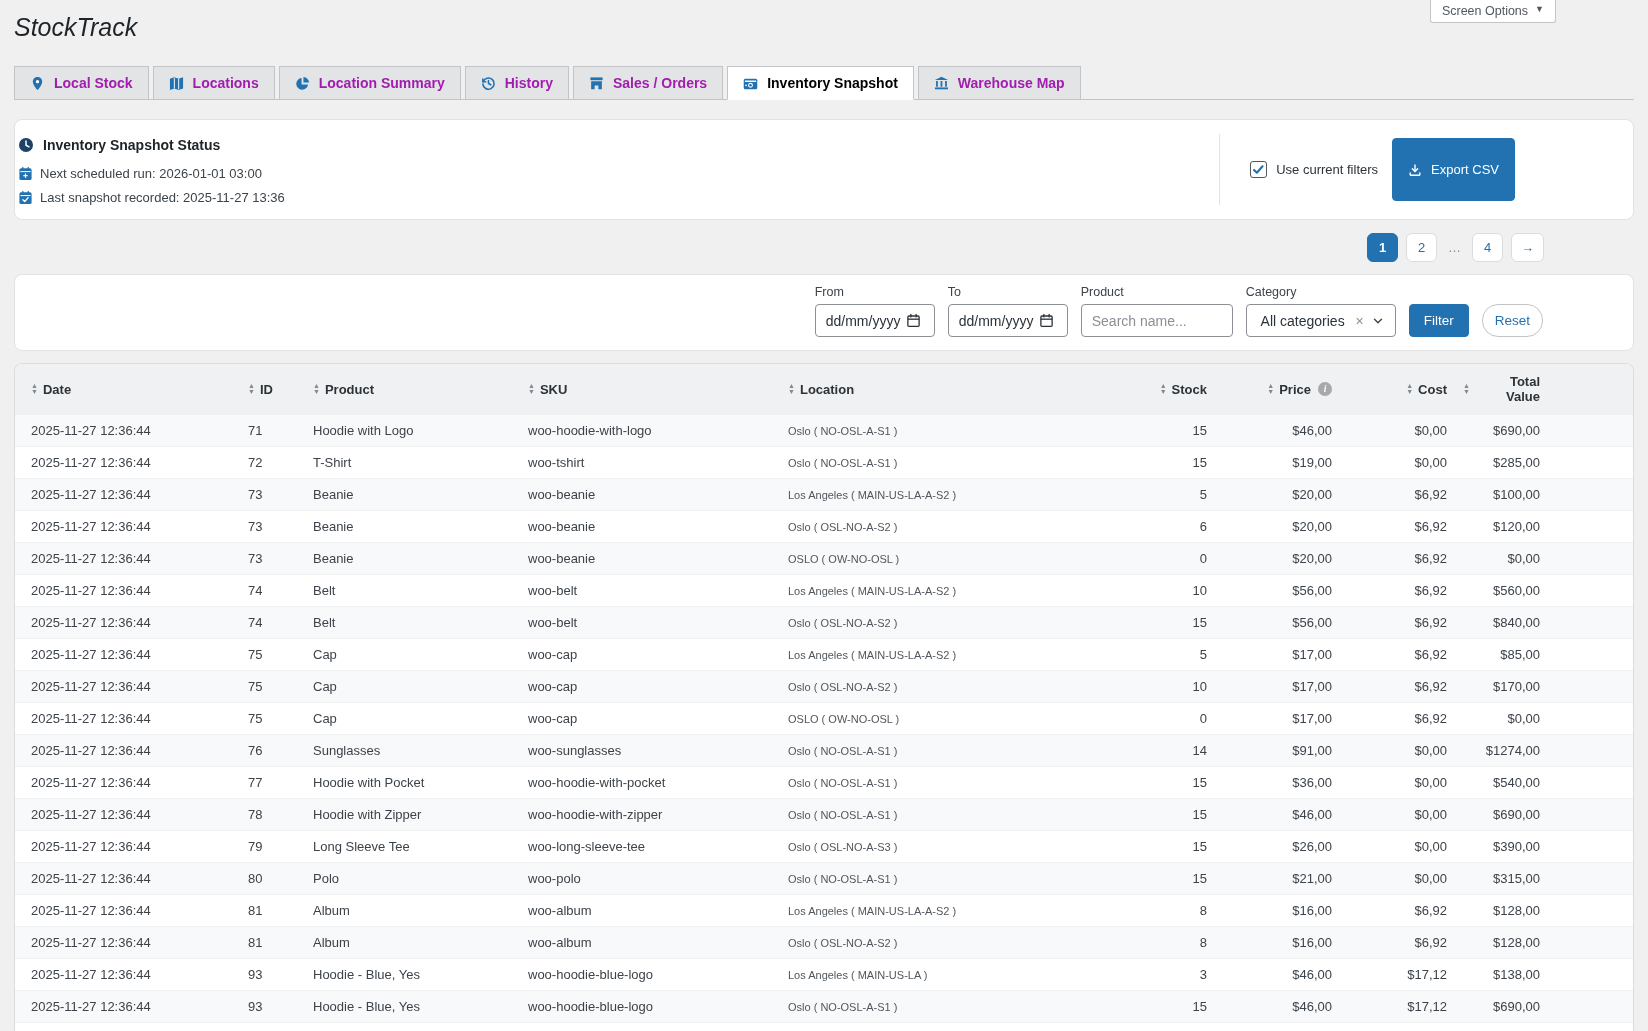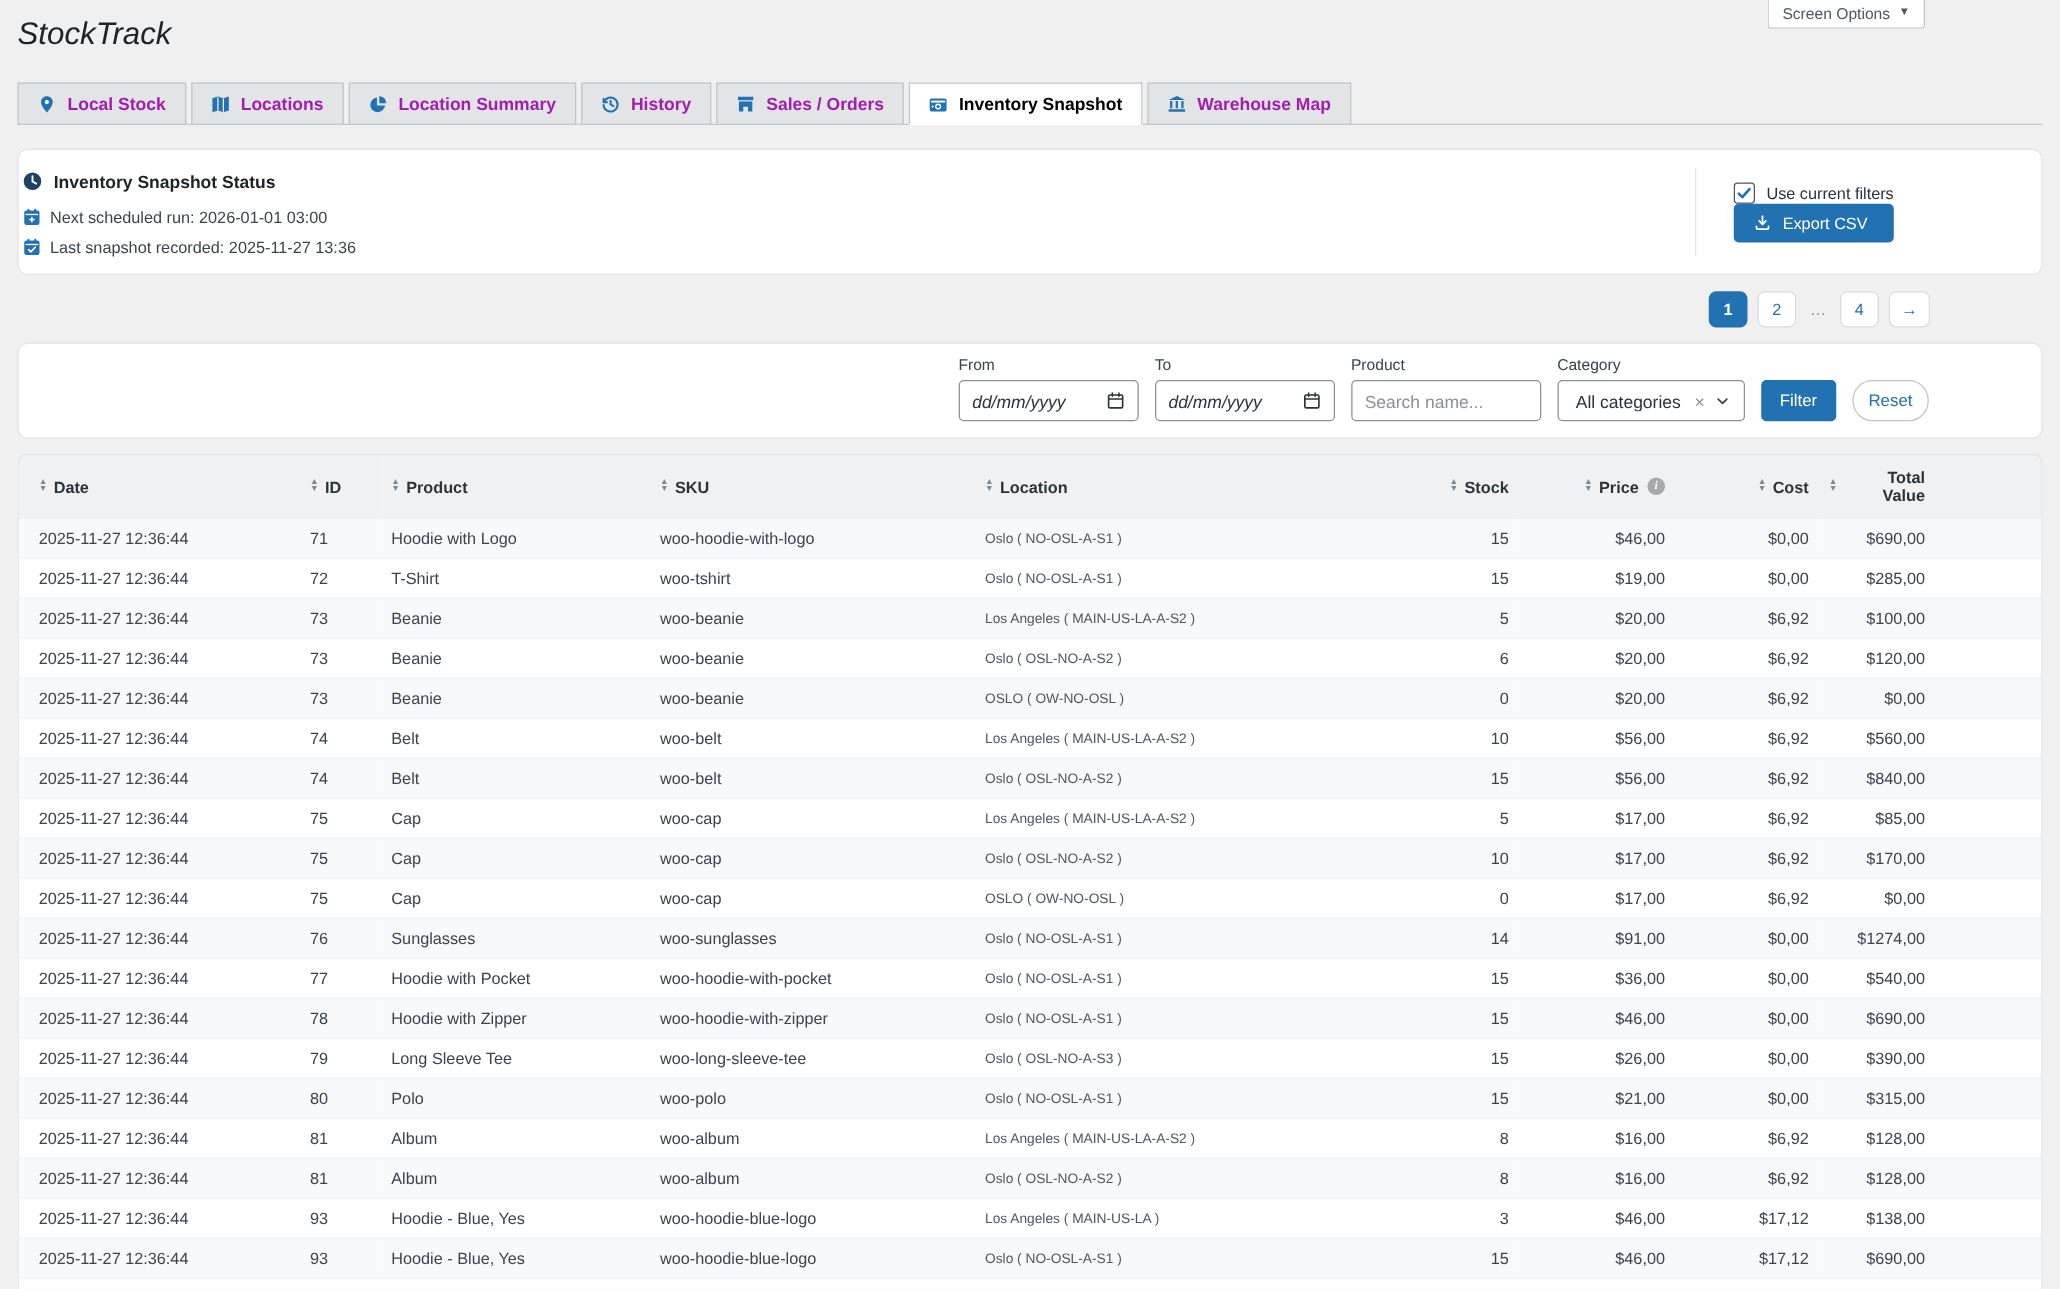--- a/index.html
+++ b/index.html
@@ -6,21 +6,21 @@
   html,body { margin:0; padding:0; }
   body {
     width:1648px; height:1031px; overflow:hidden; position:relative;
     background:#f0f0f1; font-family:"Liberation Sans", sans-serif;
     color:#3c434a;
   }
   .content { margin:0 14px; position:relative; }
 
   
   .screen-options {
-    position:absolute; top:0; right:108px; background:#fff;
+    position:absolute; top:0; right:92px; background:#fff;
     border:1px solid #c3c4c7; border-top:none; border-radius:0 0 3px 3px;
     padding:4px 11px; font-size:12.5px; color:#50575e;
     display:flex; align-items:flex-start; gap:7px; cursor:pointer; z-index:5;
   }
   .screen-options .so-arrow { font-size:9px; color:#50575e; }
 
   h1.page-title { font-size:25px; font-weight:400; color:#1d2327; margin:0 0 24px; padding:13px 0 0;font-style:italic; }
 
   
   .tabs { display:flex; gap:4px; border-bottom:1px solid #c3c4c7; align-items:flex-end; }
@@ -37,21 +37,21 @@
   
   .status-panel {
     margin-top:19px; background:#fff; border:1px solid #e1e3e5; border-radius:8px;
     padding:14px 3px; display:flex;
   }
   .status-left { flex:1; }
   .status-title-row { display:flex; align-items:center; gap:9px; font-size:14px; font-weight:700; color:#1d2327; margin:3px 0 13px; }
   .status-line { display:flex; align-items:center; gap:7px; font-size:13px; color:#3c434a; margin:9px 0 0; }
   .status-right {
     border-left:1px solid #e1e3e5; padding:4px 0 4px 30px; margin-right:115px;
-    display:flex; flex-direction:column; gap:0; justify-content:center;
+    display:flex; flex-direction:row; gap:14px; justify-content:center;
   }
   .chk-row { display:flex; align-items:center; gap:9px; font-size:13px; color:#2c3338; }
   .checkbox {
     width:17px; height:17px; border:1px solid #50575e; border-radius:3px;
     background:#fff; display:flex; align-items:center; justify-content:center; cursor:pointer;
   }
   .btn-primary {
     background:#2271b1; color:#fff; border:1px solid #2271b1; border-radius:4px;
     padding:7px 15px; font-size:13px; display:flex; align-items:center; gap:9px;
     cursor:pointer; font-family:"Liberation Sans", sans-serif;
@@ -71,21 +71,21 @@
   .filter-panel {
     margin-top:12px; background:#fff; border:1px solid #e1e3e5; border-radius:8px;
     padding:10px 90px 13px 16px; display:flex; justify-content:flex-end;
     align-items:flex-end; gap:13px;
   }
   .field label { display:block; font-size:12.5px; color:#3c434a; margin-bottom:5px; }
   .inputbox {
     height:33px; border:1px solid #8c8f94; border-radius:4px; background:#fff;
     font-size:14px; color:#2c3338; padding:0 10px; display:flex; align-items:center;
   }
-  .inputbox.date { width:144px; justify-content:space-between; gap:6px;font-style:italic; }
+  .inputbox.date { width:120px; justify-content:flex-start; gap:6px; }
   input.inputbox { font-family:"Liberation Sans", sans-serif; }
   input.inputbox::placeholder { color:#8c8f94; }
   .inputbox.text { width:152px; }
   .inputbox.select { cursor:pointer; gap:7px; }
   .inputbox.cat { width:150px; }
   .inputbox.loc { width:207px; }
   .inputbox.select .val { flex:1; white-space:nowrap; overflow:hidden;text-align:center; }
   .clear-x { color:#8c8f94; font-size:14px; cursor:pointer; }
   .btn-filter {
     height:33px; padding:0 14px; background:#2271b1; border:1px solid #2271b1;

